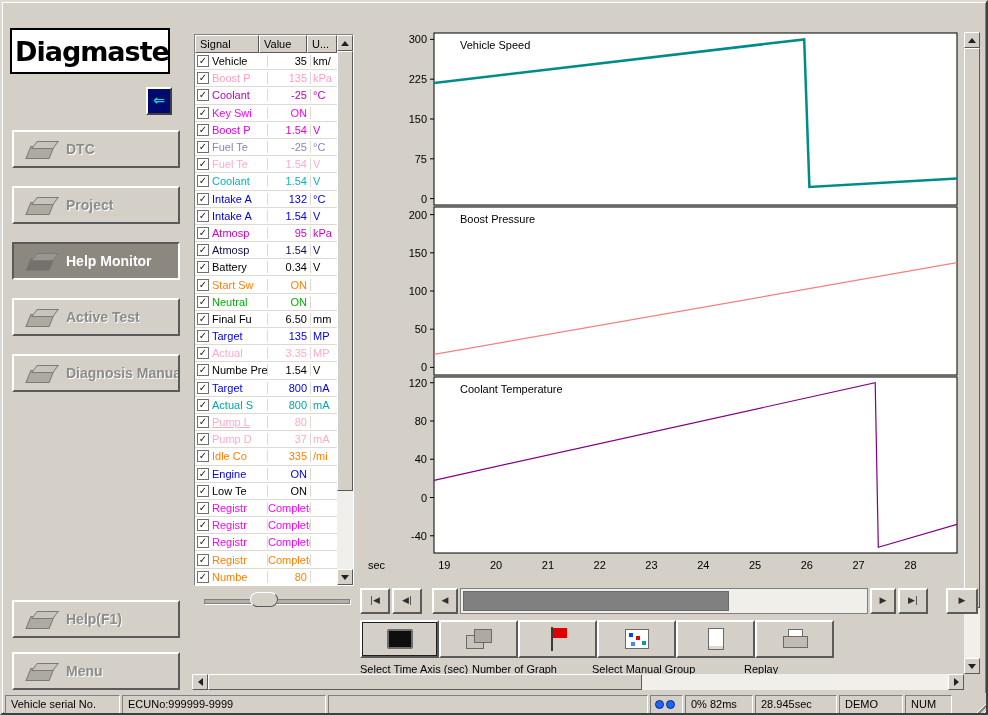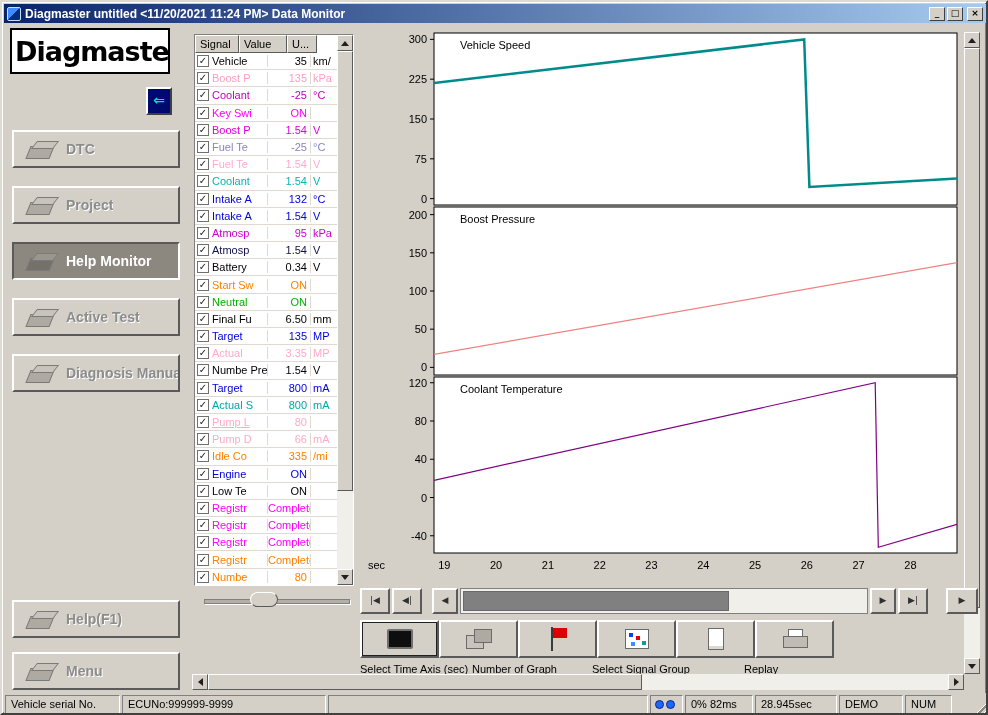--- a/index.html
+++ b/index.html
@@ -43,21 +43,21 @@
   .navbtn.active .nav-icon::before{background:#74706a}
   .navbtn.active .nav-icon::after{background:#9a968e}
   .navlabel{white-space:nowrap;overflow:hidden}
 
   
   .tablepanel{position:absolute;left:192px;top:32px;width:160px;height:552px;background:#fff;
     border:1px solid;border-color:#808080 #fff #fff #808080}
   .thead{position:absolute;left:0;top:0;right:16px;height:18px;display:flex}
   .th{height:18px;background:#d4d0c8;border:1px solid;border-color:#fff #5a5a5a #5a5a5a #fff;
     font-size:11px;padding:2px 0 0 4px;overflow:hidden;white-space:nowrap}
-  .th-signal{width:44px}.th-value{width:48px}.th-unit{width:30px}
+  .th-signal{width:64px}.th-value{width:48px}.th-unit{width:30px}
   .tbody{position:absolute;left:0;top:18px;right:16px;bottom:0;overflow:hidden;background:#fff}
   .trow{display:flex;align-items:center;height:17.2px;border-bottom:1px solid #dedad2;font-size:11px;white-space:nowrap}
   .cbx{flex:0 0 12px;width:12px;height:12px;margin:0 2px 0 2px;background:#fff;border:1px solid #707070;
     font-family:"DejaVu Sans",sans-serif;font-size:10px;line-height:10px;text-align:center;color:#1a1a1a}
   .sig{flex:1;overflow:hidden;padding-left:1px}
   .val{flex:0 0 44px;text-align:right;padding-right:3px;border-left:1px solid #dedad2;border-right:1px solid #dedad2;overflow:hidden}
   .unt{flex:0 0 26px;padding-left:2px;overflow:hidden}
 
   
   .sbar{background:#f1efe9;position:absolute}
@@ -119,29 +119,20 @@
   .led{width:9px;height:9px;border-radius:50%;background:#1e64ff;border:1px solid #0a2a80;display:inline-block;margin:2px 1px 0 1px}
   .grip{position:absolute;right:1px;bottom:1px;width:13px;height:13px;
     background:repeating-linear-gradient(135deg,#fff 0 1px,#8a867e 1px 3px,#d4d0c8 3px 5px);
     clip-path:polygon(100% 0,100% 100%,0 100%)}
 </style>
 </head>
 <body>
 
 <div class="window">
 
-  <div class="titlebar">
-    <span class="app-icon"></span>
-    <span class="title-text">Diagmaster untitled &lt;11/20/2021 11:24 PM&gt; Data Monitor</span>
-    <span class="winbtns">
-      <span class="wbtn">_</span>
-      <span class="wbtn">□</span>
-      <span class="wbtn close">×</span>
-    </span>
-  </div>
 
   <div class="sidebar">
     <div class="logo">
       <span>Diagmaster</span>
     </div>
     <div class="backbtn">
       <span>⇐</span>
     </div>
     <div class="navlist">
         <div class="navbtn">
@@ -312,21 +303,21 @@
         </div>
         <div class="trow">
           <span class="cbx">✓</span>
           <span class="sig" style="color: rgb(255, 170, 200); text-decoration: underline;">Pump L</span>
           <span class="val" style="color: rgb(255, 170, 200);">80</span>
           <span class="unt" style="color: rgb(255, 170, 200);"></span>
         </div>
         <div class="trow">
           <span class="cbx">✓</span>
           <span class="sig" style="color: rgb(255, 170, 200);">Pump D</span>
-          <span class="val" style="color: rgb(255, 170, 200);">66</span>
+          <span class="val" style="color: rgb(255, 170, 200);">37</span>
           <span class="unt" style="color: rgb(255, 170, 200);">mA</span>
         </div>
         <div class="trow">
           <span class="cbx">✓</span>
           <span class="sig" style="color: rgb(255, 128, 0);">Idle Co</span>
           <span class="val" style="color: rgb(255, 128, 0);">335</span>
           <span class="unt" style="color: rgb(255, 128, 0);">/mi</span>
         </div>
         <div class="trow">
           <span class="cbx">✓</span>
@@ -486,21 +477,21 @@
     </div>
   <div class="tbtn" style="left:674px">
     <span class="icon-page"></span>
     </div>
   <div class="tbtn" style="left:753px">
     <span class="icon-print"></span>
     </div>
 
   <span class="tlabel" style="left:358px">Select Time Axis (sec)</span>
   <span class="tlabel" style="left:470px">Number of Graph</span>
-  <span class="tlabel" style="left:590px">Select Signal Group</span>
+  <span class="tlabel" style="left:590px">Select Manual Group</span>
   <span class="tlabel" style="left:742px">Replay</span>
 
   <div class="sbar hscroll">
     <span class="sbtn" style="left:0;top:0">
         <span class="tri tri-left"></span>
       </span>
     <span class="sthumb" style="left:16px;top:0;width:434px;height:16px"></span>
     <span class="sbtn" style="right:0;top:0">
         <span class="tri tri-right"></span>
       </span>

